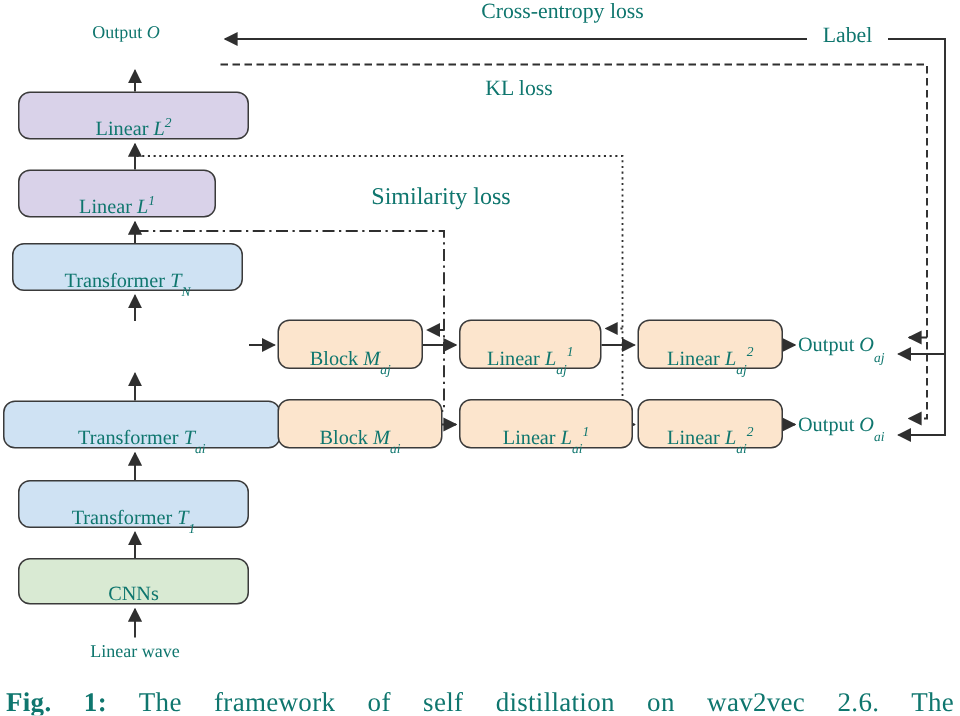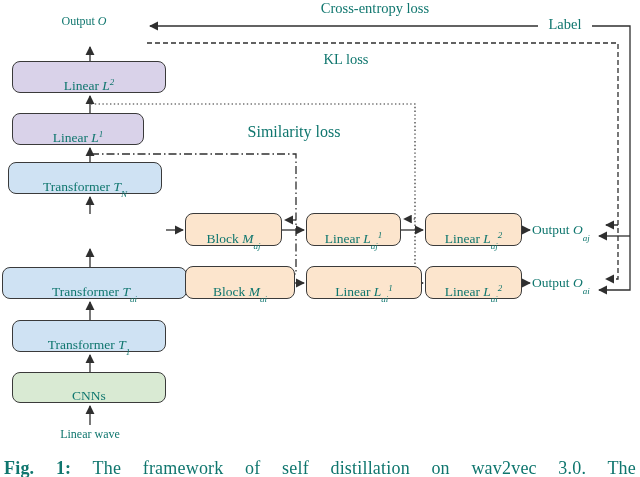--- a/index.html
+++ b/index.html
@@ -120,15 +120,15 @@
   <div class="box pch" style="left:306px;top:266px;width:116px;height:33px">
       <span class="lbl"><span>Linear </span><i class="v">L</i><sub>ai</sub><sup>1</sup></span>
     </div>
   <div class="box pch" style="left:425px;top:266px;width:97px;height:33px">
       <span class="lbl"><span>Linear </span><i class="v">L</i><sub>ai</sub><sup>2</sup></span>
     </div>
   <div class="txt lbl" style="left:532px;top:275px;font-size:13.5px"><span>Output </span><i class="v">O</i><sub>ai</sub></div>
 
   <div class="txt ctr" style="left:40px;top:428px;width:100px">Linear wave</div>
 
-  <div class="caption"><b>Fig. 1:</b> <span>The framework of self distillation on wav2vec 3.0.  The</span></div>
+  <div class="caption"><b>Fig. 1:</b> <span>The framework of self distillation on wav2vec 2.6.  The</span></div>
 
 </div>
 
 </body></html>

